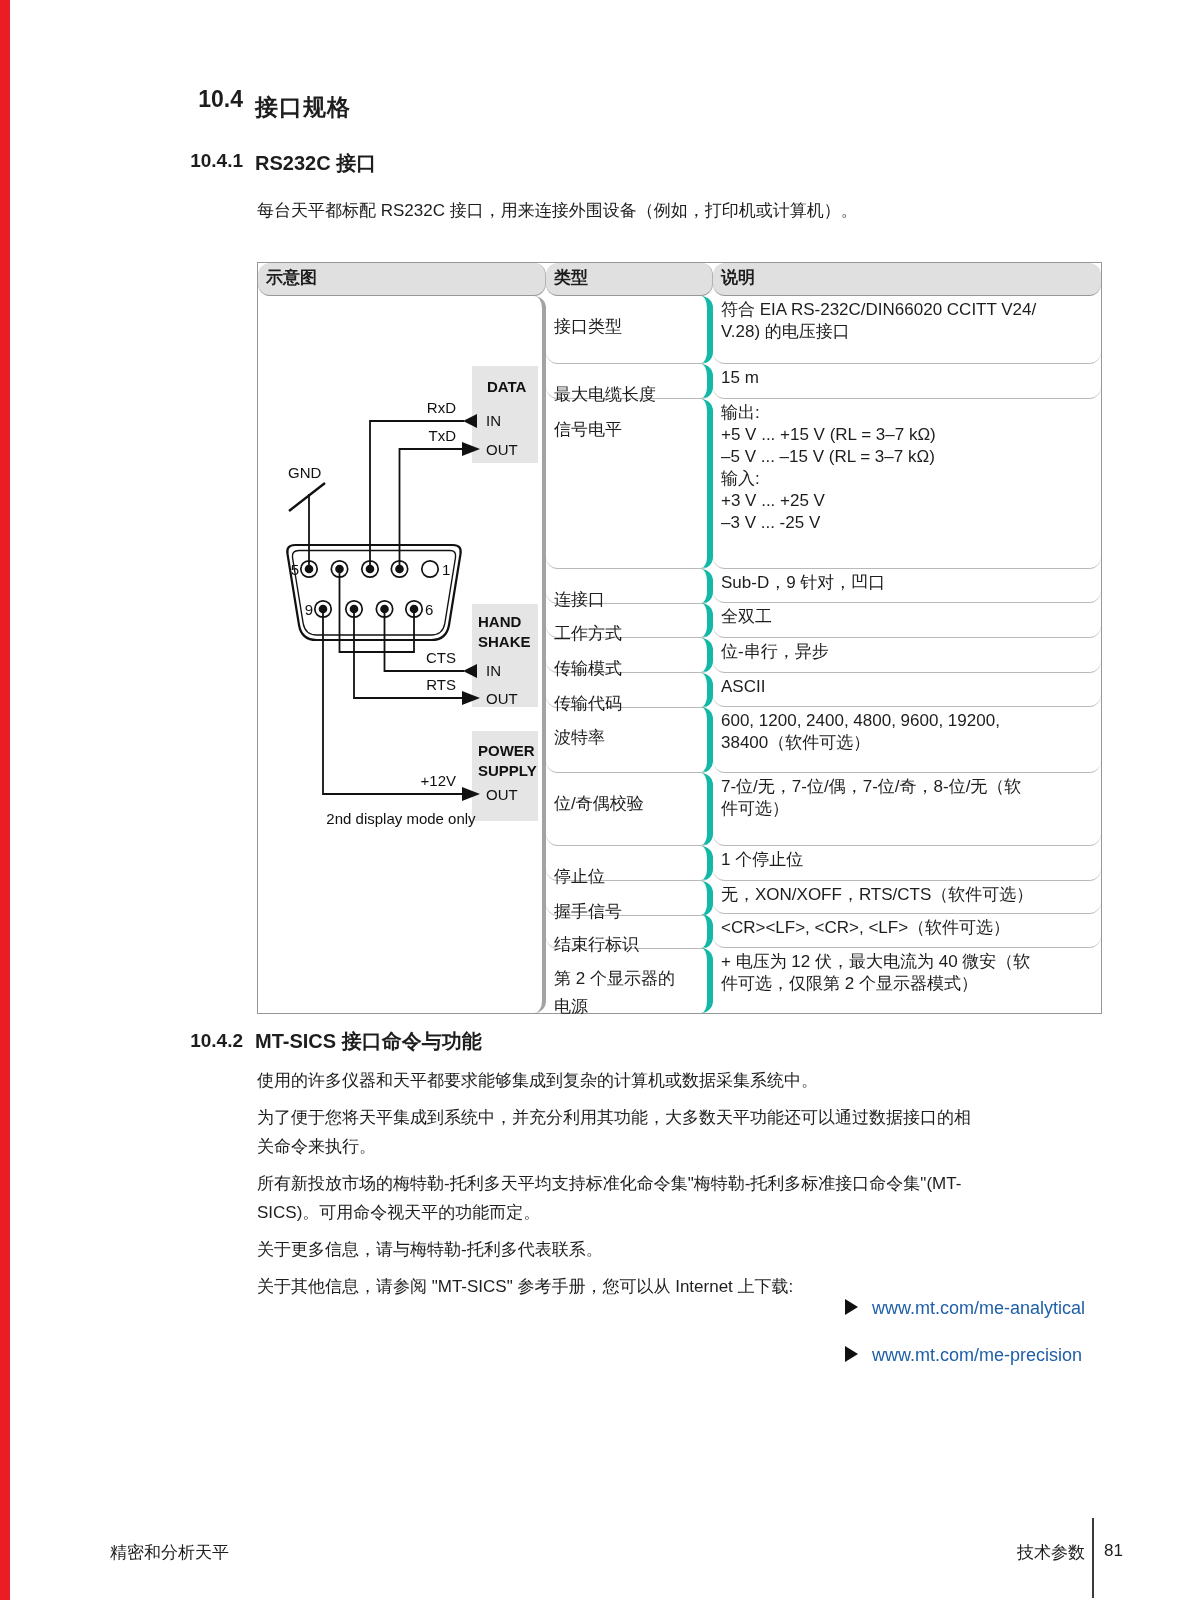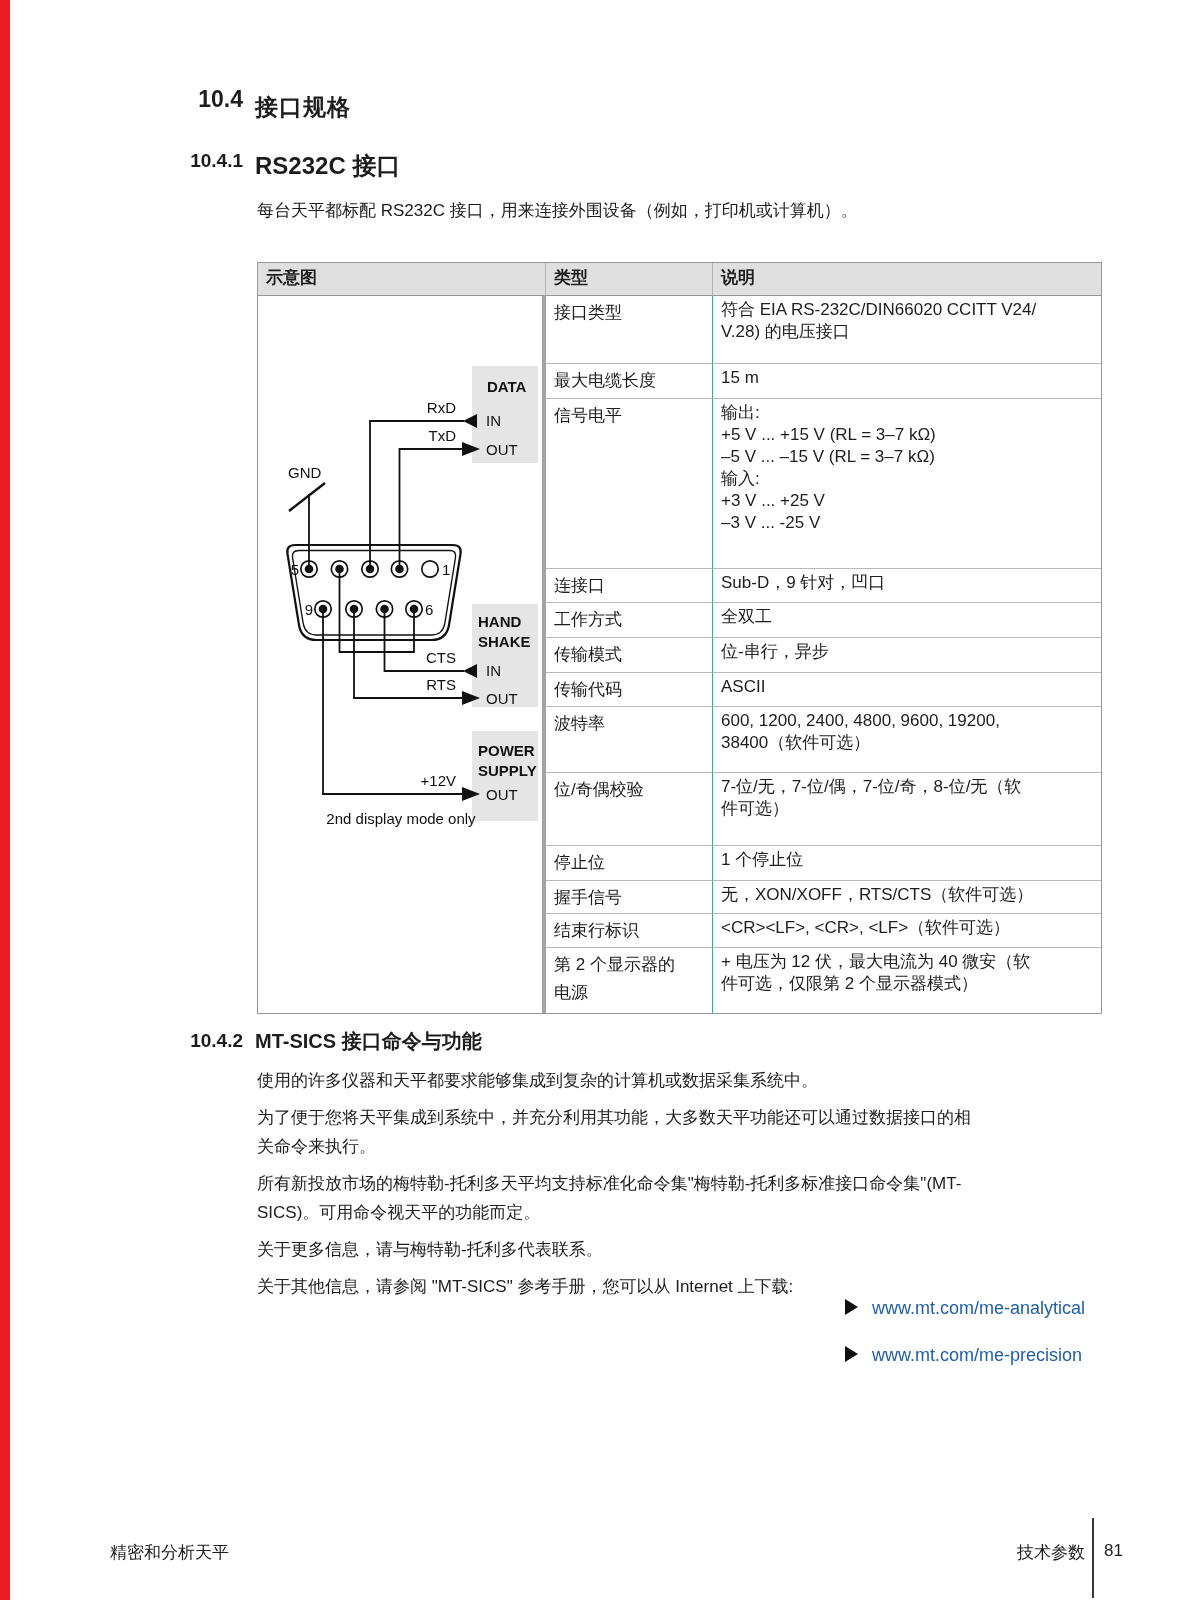--- a/index.html
+++ b/index.html
@@ -6,38 +6,38 @@
   body{
     width:1199px;height:1600px;position:relative;background:#ffffff;
     font-family:"Liberation Sans","DejaVu Sans",sans-serif;color:#1d1d1d;
     overflow:hidden;
   }
   .edge-bar{position:absolute;left:0;top:0;width:10px;height:1600px;background:#ea1d25;}
   .abs{position:absolute;}
   .h1-num{left:100px;width:143px;top:86px;text-align:right;font-size:23px;font-weight:bold;}
   .h1-title{left:255px;top:92px;font-size:23px;font-weight:bold;letter-spacing:1px;}
   .h2-num{left:100px;width:143px;top:150px;text-align:right;font-size:19px;font-weight:bold;}
-  .h2-title{left:255px;top:150px;font-size:24px;font-weight:bold;}
+  .h2-title{left:255px;top:150px;font-size:20px;font-weight:bold;}
   .intro{left:257px;top:197px;width:900px;font-size:17px;line-height:28px;}
 
   
   .spec-table{
     position:absolute;left:257px;top:262px;
     display:grid;
     grid-template-columns:288px 167px 388px;
     grid-template-rows:33px 68px 35px 170px 34px 35px 35px 34px 66px 73px 35px 33px 34px 65px;
     border:1px solid #979797;
     font-size:17px;
   }
-  .spec-table > div{box-sizing:border-box;}
+  .spec-table > div{box-sizing:border-box;border-radius:12px;}
   .th{background:#e0e0e0;font-weight:bold;padding:3px 8px;border-bottom:1px solid #979797;}
   .th-1,.th-2{border-right:1px solid #b3b3b3;}
   .diagram-cell{grid-column:1;grid-row:2 / span 13;border-right:4px solid #a3a3a3;}
-  .lbl{grid-column:2;border-right:1px solid #14b8a6;border-bottom:1px solid #b9b9b9;
-       padding:3px 8px;line-height:28px;white-space:pre-line;}
+  .lbl{grid-column:2;border-right:6px solid #14b8a6;border-bottom:1px solid #b9b9b9;
+       padding:17px 8px;line-height:28px;white-space:pre-line;}
   .val{grid-column:3;border-bottom:1px solid #b9b9b9;padding:3px 8px;line-height:22px;white-space:pre-line;}
   .last{border-bottom:none;}
 
   
   svg text{font-family:"Liberation Sans","DejaVu Sans",sans-serif;font-size:15px;fill:#111;}
   svg text.b{font-weight:bold;}
 
   
   .h3-num{left:100px;width:143px;top:1030px;text-align:right;font-size:19px;font-weight:bold;}
   .h3-title{left:255px;top:1028px;font-size:20px;font-weight:bold;}

